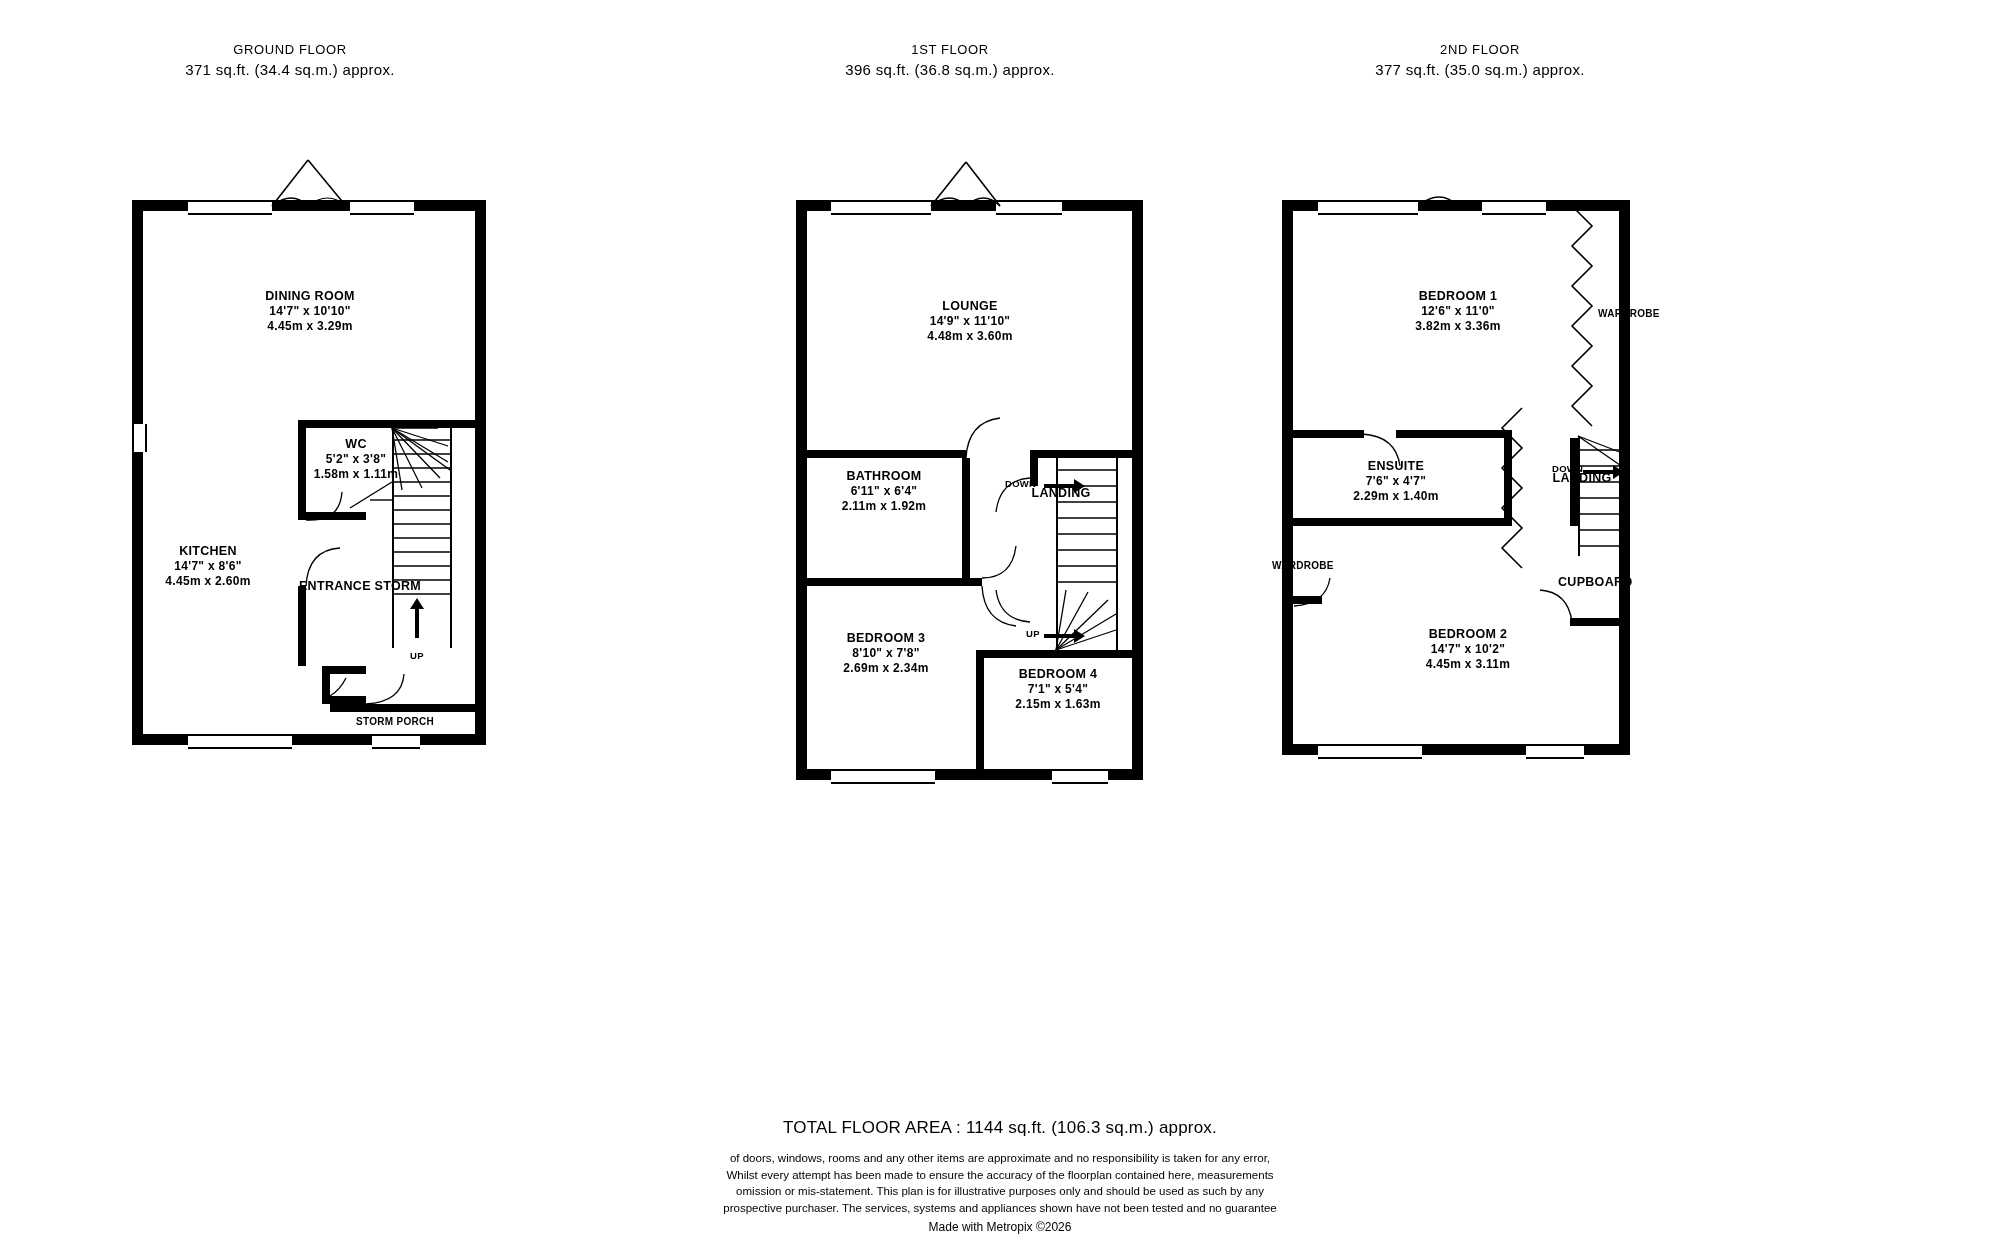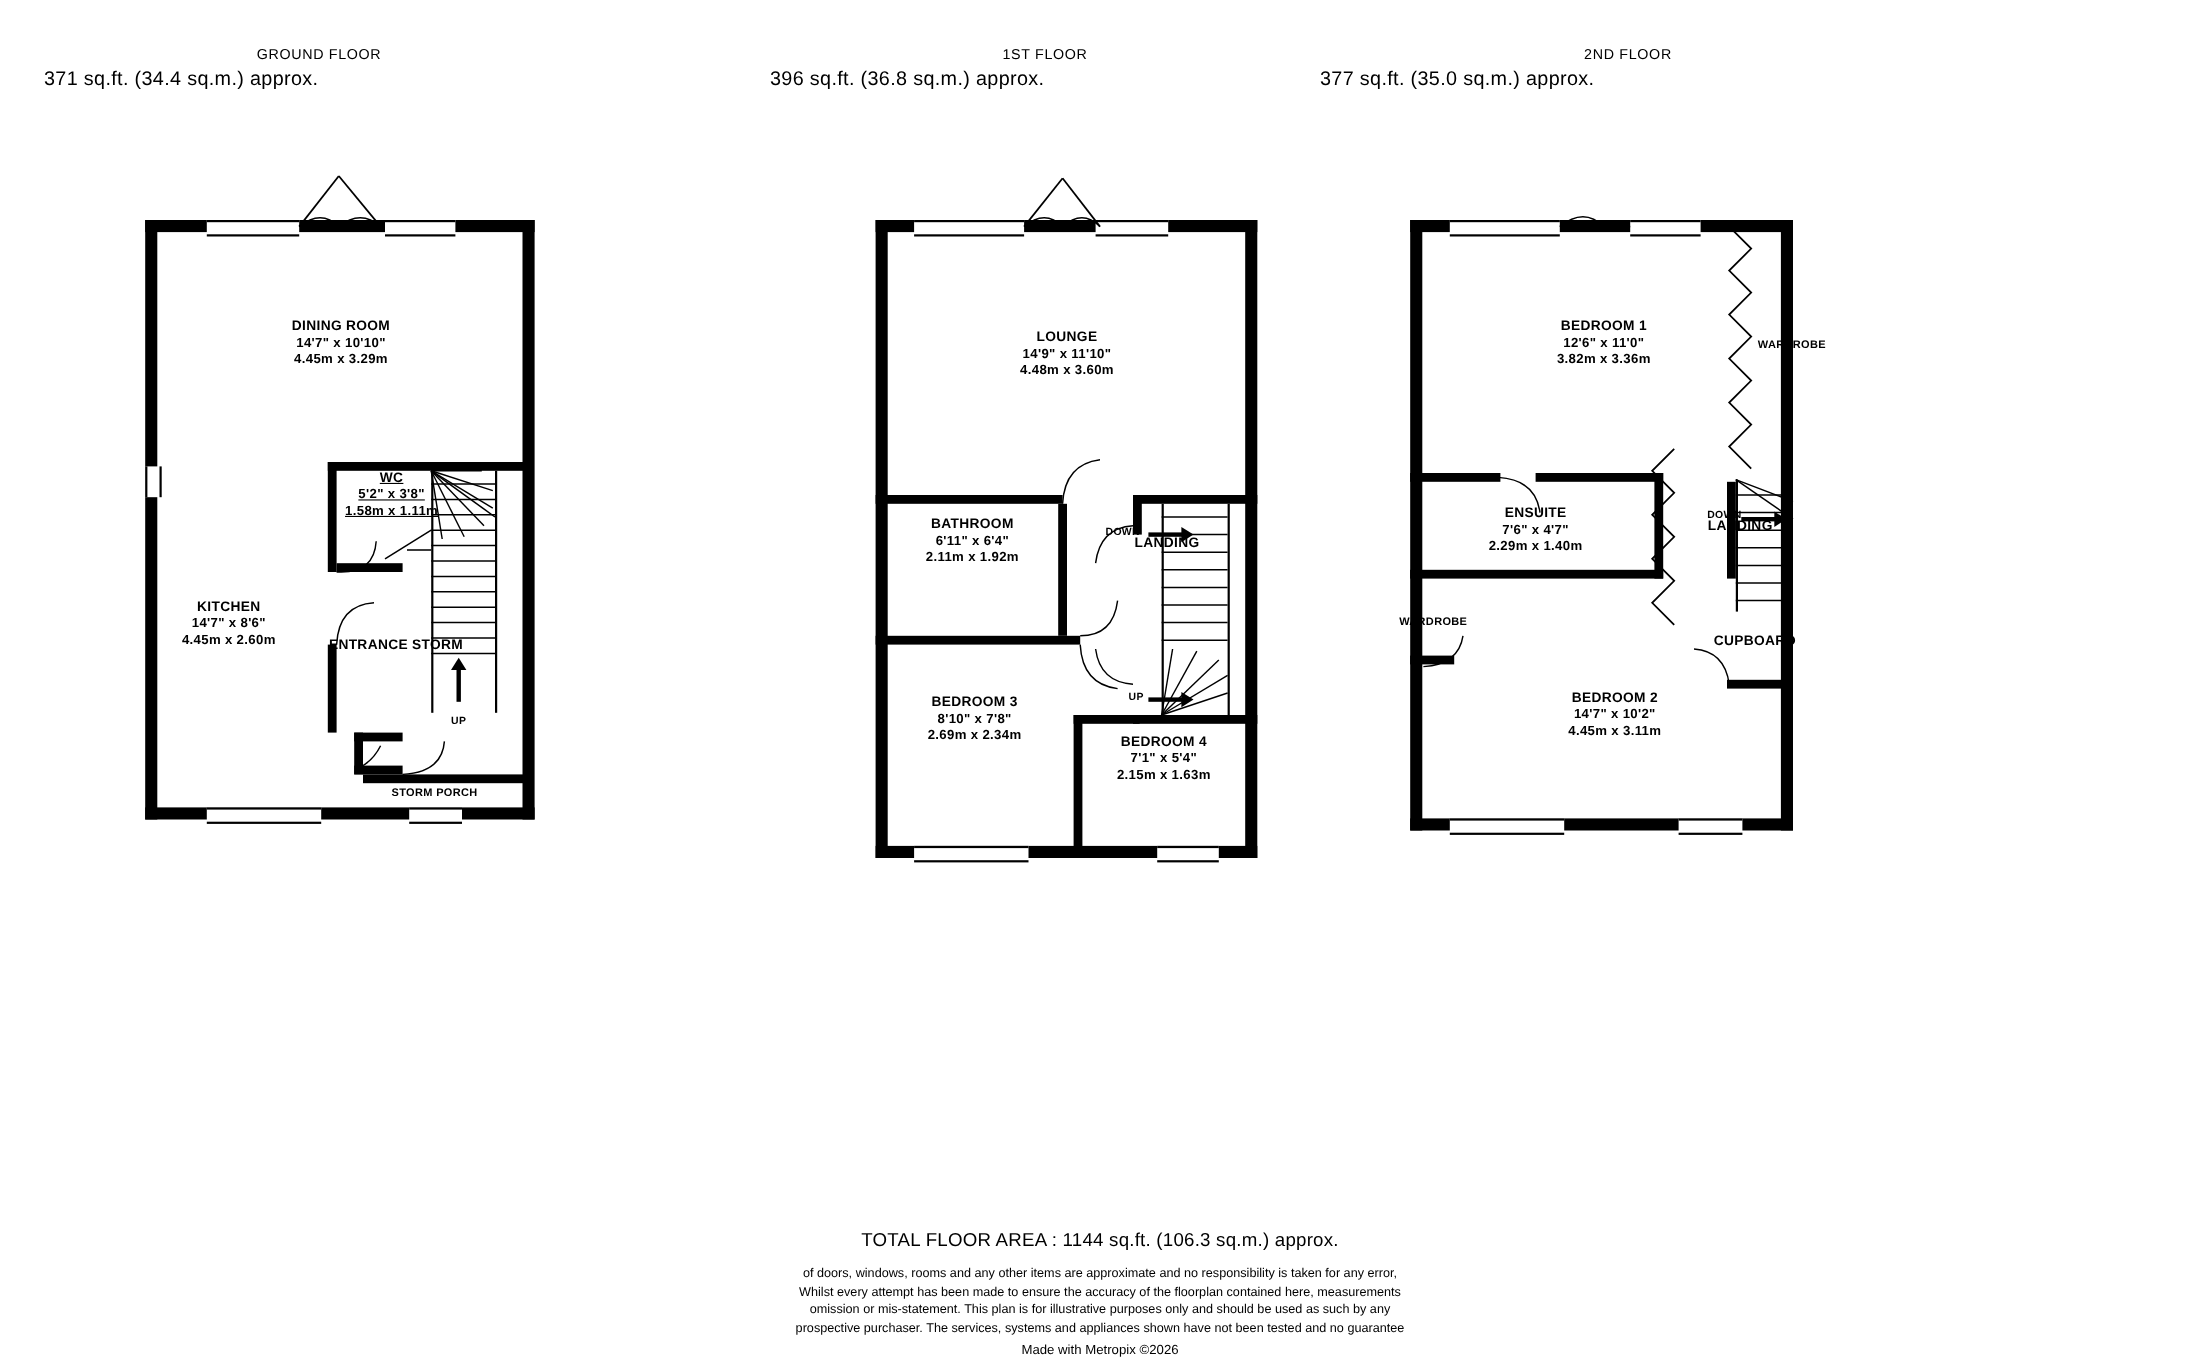--- a/index.html
+++ b/index.html
@@ -10,22 +10,22 @@
     position:relative;
     overflow:hidden;
   }
   .plan{position:absolute;}
 
   .floor-title{
     position:absolute;text-align:center;width:100%;
     font-size:13px;letter-spacing:.6px;font-weight:400;
   }
   .floor-sub{
-    position:absolute;text-align:left;width:100%;
-    font-size:18px;letter-spacing:.3px;font-weight:400;
+    position:absolute;text-align:center;width:100%;
+    font-size:15px;letter-spacing:.3px;font-weight:400;
   }
 
   .wall{position:absolute;background:#000;}
   .win{position:absolute;background:#fff;border-top:2px solid #000;border-bottom:2px solid #000;}
   .win-v{position:absolute;background:#fff;border-left:2px solid #000;border-right:2px solid #000;}
 
   .room-label{
     position:absolute;text-align:center;line-height:1.28;
     font-size:12.5px;font-weight:bold;letter-spacing:.3px;
     white-space:nowrap;
@@ -140,21 +140,21 @@
   <div class="arrow-stem-v" style="left:375px;top:578px;height:30px;"></div>
   <div class="arrow-up" style="left:370px;top:568px;"></div>
   <div class="updown" style="left:370px;top:620px;">UP</div>
 
   <div class="room-label" style="left:164px;top:258px;width:212px;">
     <div class="nm">DINING ROOM</div>
     <div class="dim">14'7"  x 10'10"</div>
     <div class="dim">4.45m  x 3.29m</div>
   </div>
 
-  <div class="room-label" style="left:236px;top:396px;width:160px;text-decoration:underline;">
+  <div class="room-label" style="left:236px;top:406px;width:160px;">
     <div class="nm">WC</div>
     <div class="dim">5'2"  x 3'8"</div>
     <div class="dim">1.58m  x 1.11m</div>
   </div>
 
   <div class="room-label" style="left:88px;top:513px;width:160px;">
     <div class="nm">KITCHEN</div>
     <div class="dim">14'7"  x 8'6"</div>
     <div class="dim">4.45m  x 2.60m</div>
   </div>

